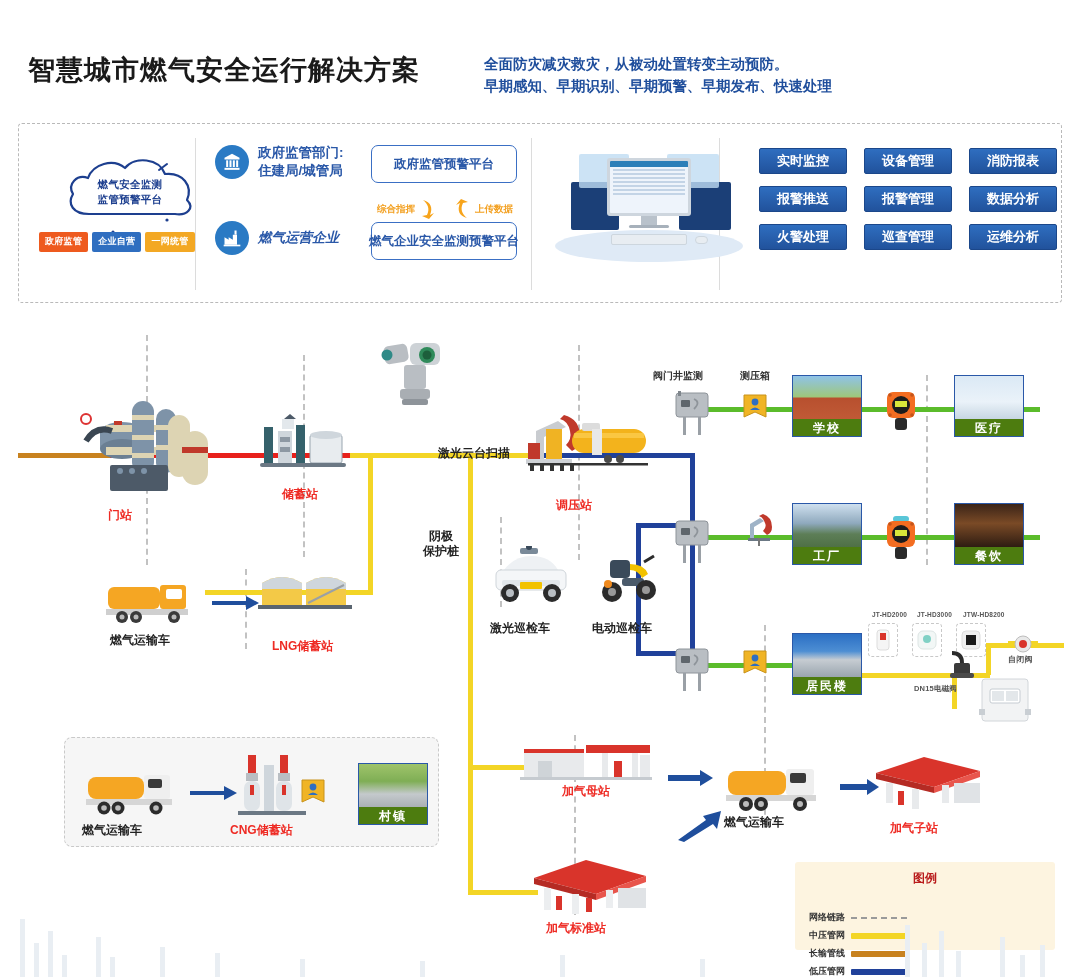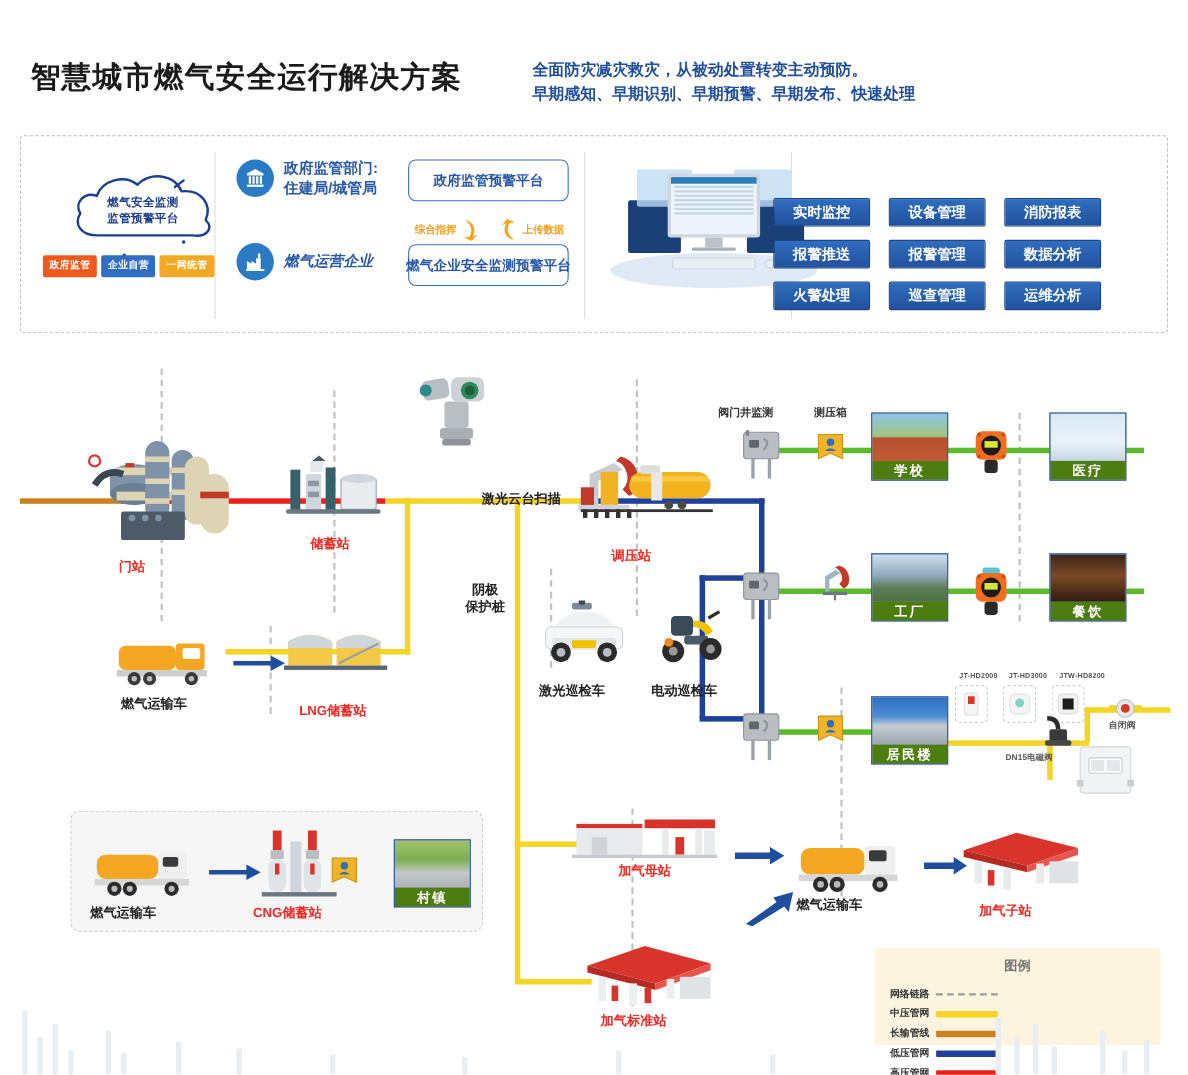--- a/index.html
+++ b/index.html
@@ -94,24 +94,23 @@
     position: absolute; left: 62px; top: 90px; width: 76px; height: 11px;
     background: #e8edf2; border: 1px solid #cdd6de; border-radius: 2px;
   }
   .scr-mouse {
     position: absolute; left: 146px; top: 92px; width: 13px; height: 8px;
     background: #e8edf2; border: 1px solid #cdd6de; border-radius: 5px;
   }
 
   
   .fn-grid {
-    position: absolute; left: 684px; top: 24px;
+    position: absolute; left: 740px; top: 24px;
     display: grid; grid-template-columns: repeat(3, 88px);
     grid-gap: 12px 17px;
-    margin-top: 32px;
   }
   .fn-btn {
     height: 26px; border-radius: 2px;
     display: flex; align-items: center; justify-content: center;
     font-size: 13px; font-weight: 700; color: #ffffff;
     background: linear-gradient(180deg,#2f6ec0 0%,#21529c 100%);
     border: 1px solid #1b478a; white-space: nowrap;
   }
 
   
@@ -155,21 +154,21 @@
     position: absolute; border: 1.5px dashed #c9c9c9; border-radius: 8px;
     background: #f6f6f6;
   }
 
   
   .legend {
     position: absolute; left: 795px; top: 862px; width: 260px; height: 88px;
     background: #fdf4e0; border-radius: 3px; padding: 8px 0 0;
   }
   .legend-title {
-    text-align: center; font-size: 12px; font-weight: 700; color: #737373; margin-bottom: 10px;
+    text-align: center; font-size: 12px; font-weight: 700; color: #b91c1c; margin-bottom: 24px;
   }
   .legend-grid {
     display: grid; grid-template-columns: 1fr; gap: 5px 4px; padding: 0 14px;
   }
   .legend-item { display: flex; align-items: center; gap: 6px; }
   .legend-txt { font-size: 9px; font-weight: 700; color: #333; white-space: nowrap; }
   .legend-swatch { width: 56px; height: 6px; border-radius: 1px; }
   .legend-dash {
     width: 56px; height: 0; border-top: 2px dashed #9a9a9a;
   }

